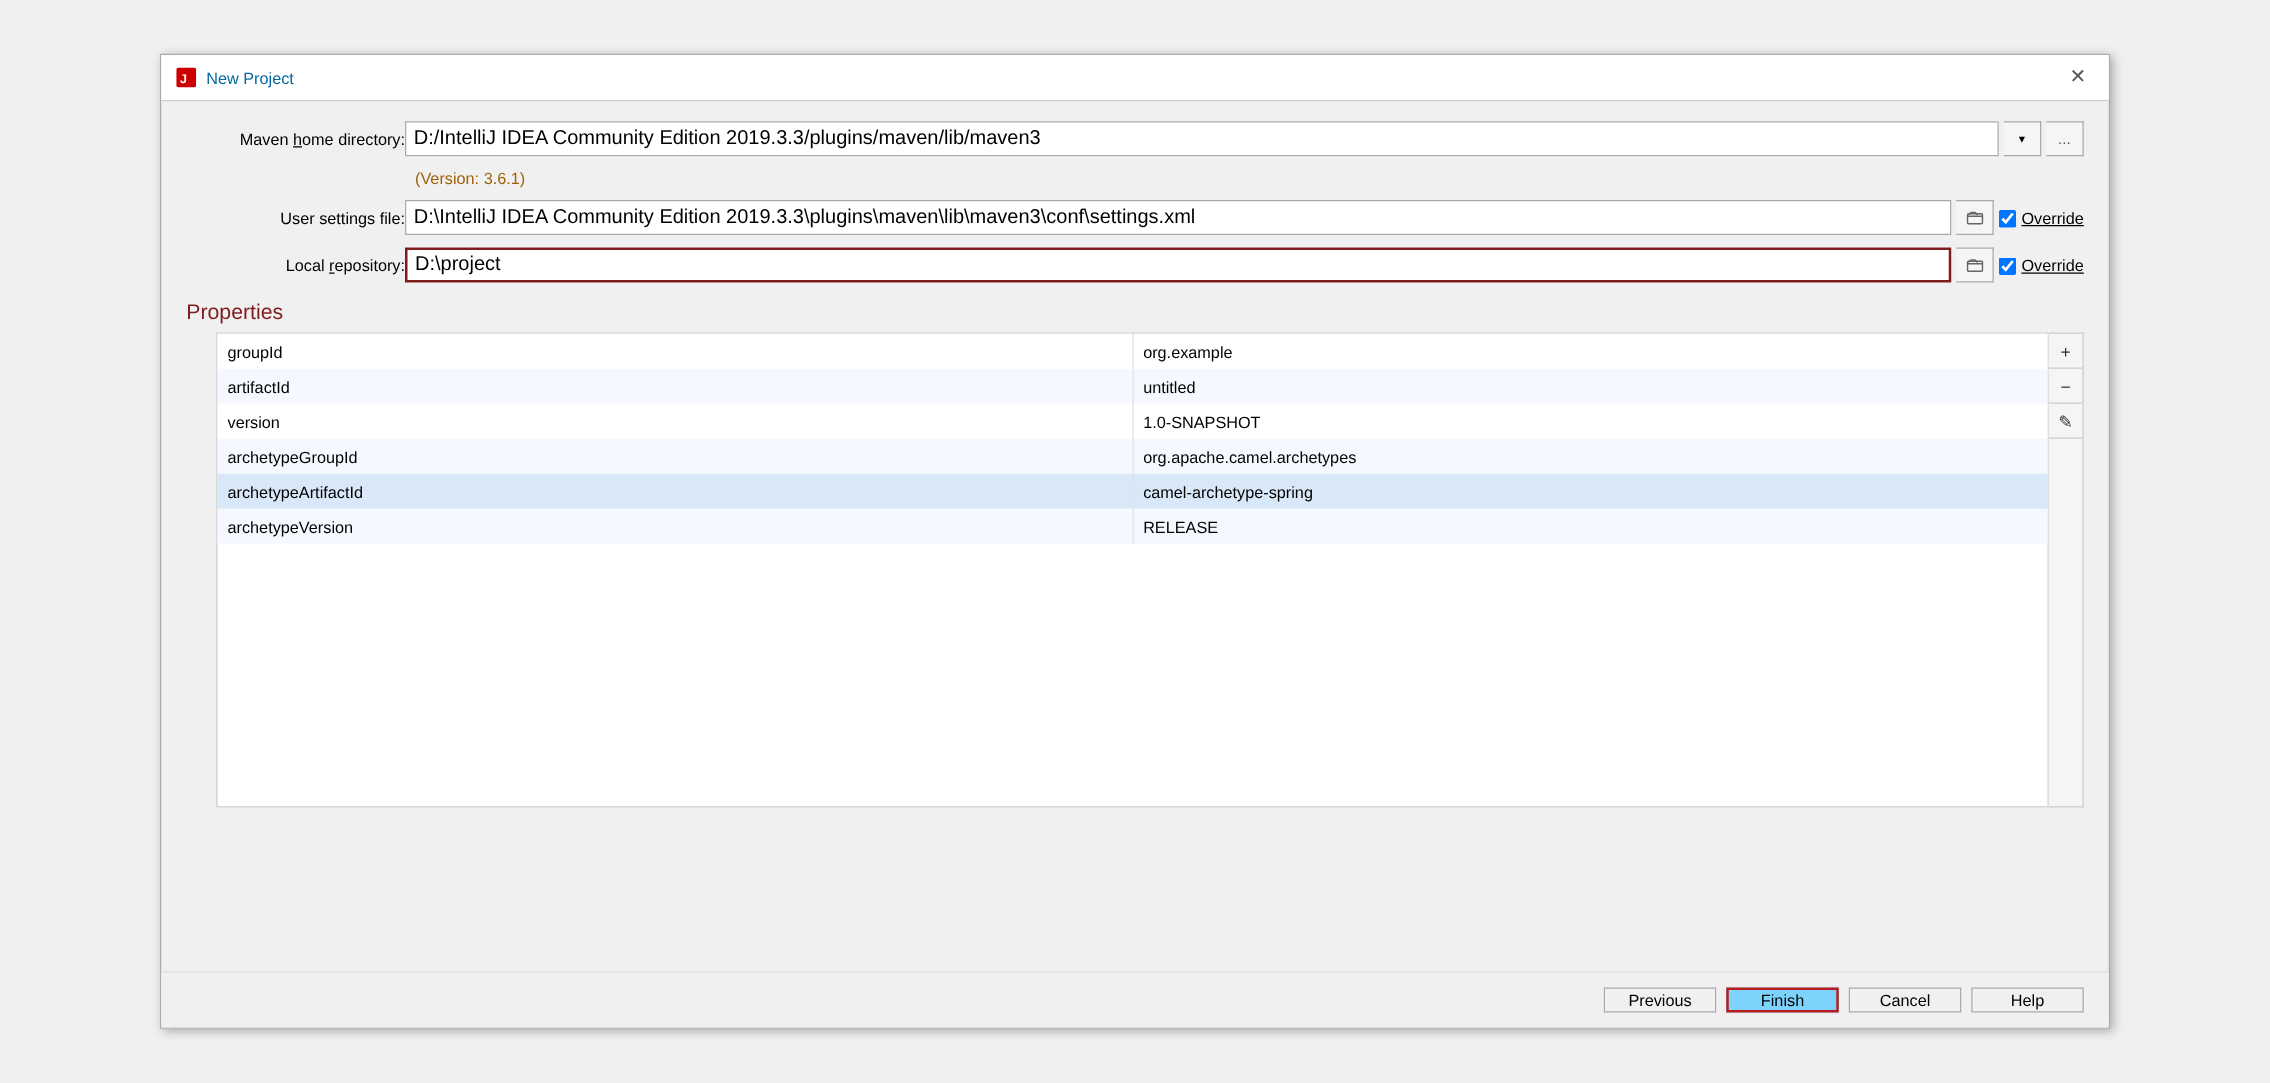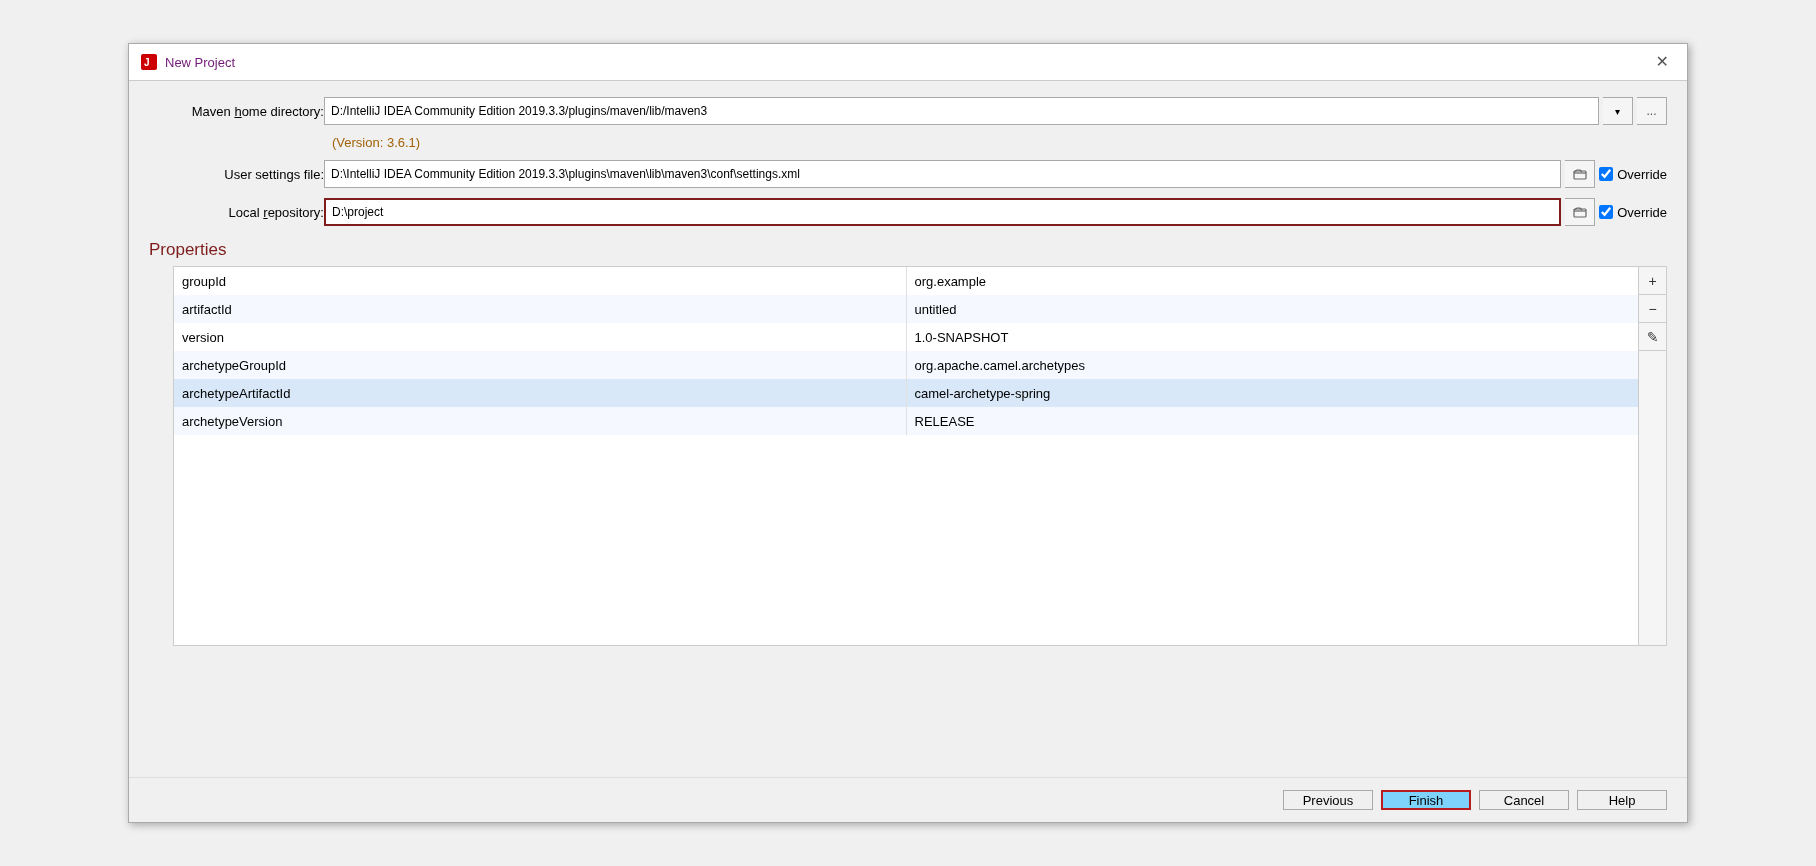--- a/index.html
+++ b/index.html
@@ -34,21 +34,21 @@
       align-items: center;
       gap: 8px;
     }
     .title-icon {
       width: 16px;
       height: 16px;
     }
     .title-text {
       font-size: 13px;
       font-weight: normal;
-      color: #701a75;
+      color: #0369a1;
     }
     .close-btn {
       background: none;
       border: none;
       font-size: 16px;
       cursor: pointer;
       color: #555;
       padding: 2px 6px;
       line-height: 1;
     }
@@ -76,21 +76,21 @@
       flex: 1;
       display: flex;
       align-items: center;
       gap: 4px;
     }
     .text-input {
       flex: 1;
       height: 28px;
       padding: 5px 6px;
       border: 1px solid #aaa;
-      font-size: 12px;
+      font-size: 16px;
       background: #fff;
       color: #000;
     }
     .text-input.active-border {
       border: 2px solid #7f1d1d;
     }
     .version-text {
       font-size: 13px;
       color: #a16207;
       margin-left: 183px;
@@ -115,23 +115,24 @@
       border-left: none;
       cursor: pointer;
       display: flex;
       align-items: center;
       justify-content: center;
       font-size: 12px;
       color: #555;
     }
     .override-checkbox {
       display: flex;
-      align-items: flex-start;
+      align-items: flex-end;
       gap: 4px;
       margin-left: 0;
+      text-decoration: underline;
     }
     .override-checkbox input[type=checkbox] {
       width: 14px;
       height: 14px;
     }
     .properties-section {
       margin-top: 4px;
     }
     .properties-label {
       font-size: 17px;

